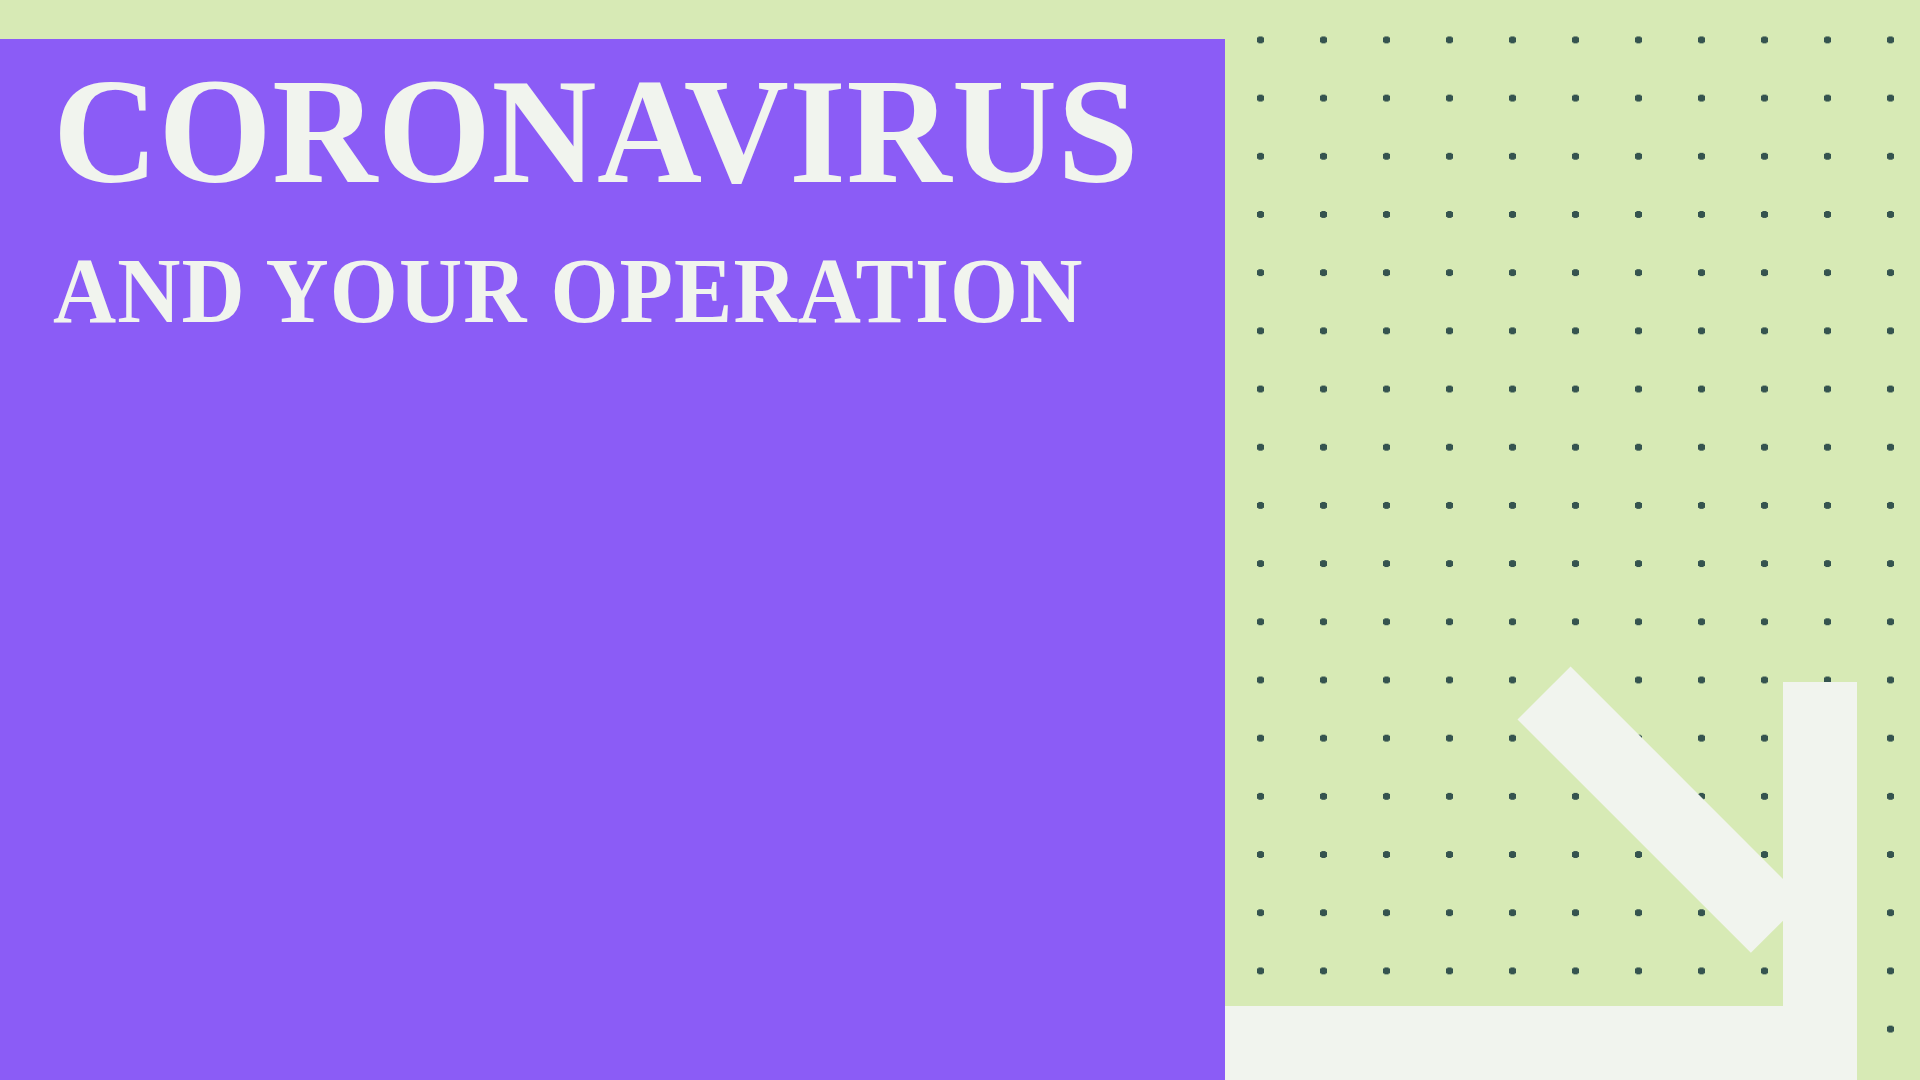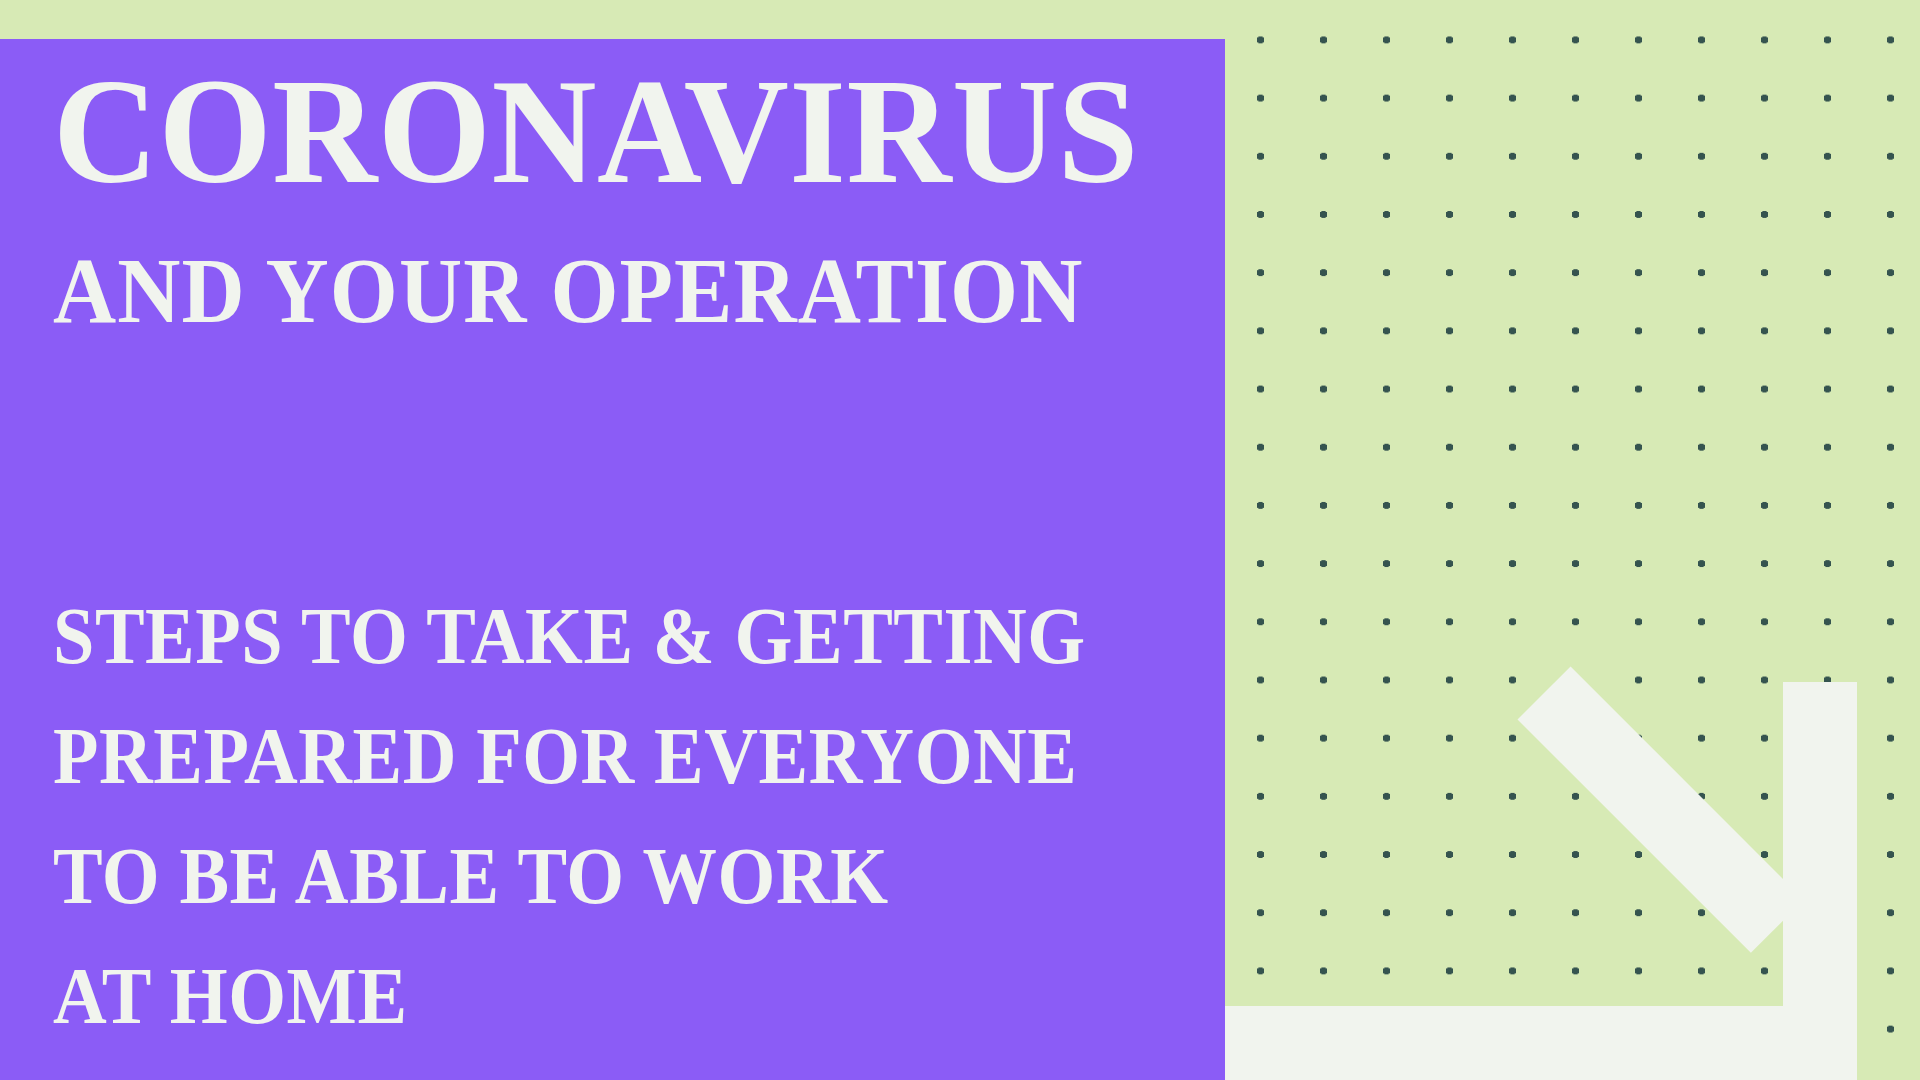--- a/index.html
+++ b/index.html
@@ -131,26 +131,20 @@
 
 <div class="poster">
 
   <div class="left-panel">
     <div class="text-stack">
 
       <div class="headline">CORONAVIRUS</div>
 
       <div class="subhead">AND YOUR OPERATION</div>
 
-      <div class="body-block">
-        <span class="body-line">STEPS TO TAKE &amp; GETTING</span>
-        <span class="body-line">PREPARED FOR EVERYONE</span>
-        <span class="body-line">TO BE ABLE TO WORK</span>
-        <span class="body-line">AT HOME</span>
-      </div>
 
     </div>
   </div>
 
   <div class="right-panel">
 
     <div class="dot-grid"></div>
 
     <div class="arrow">
       <div class="arrow-shaft"></div>

